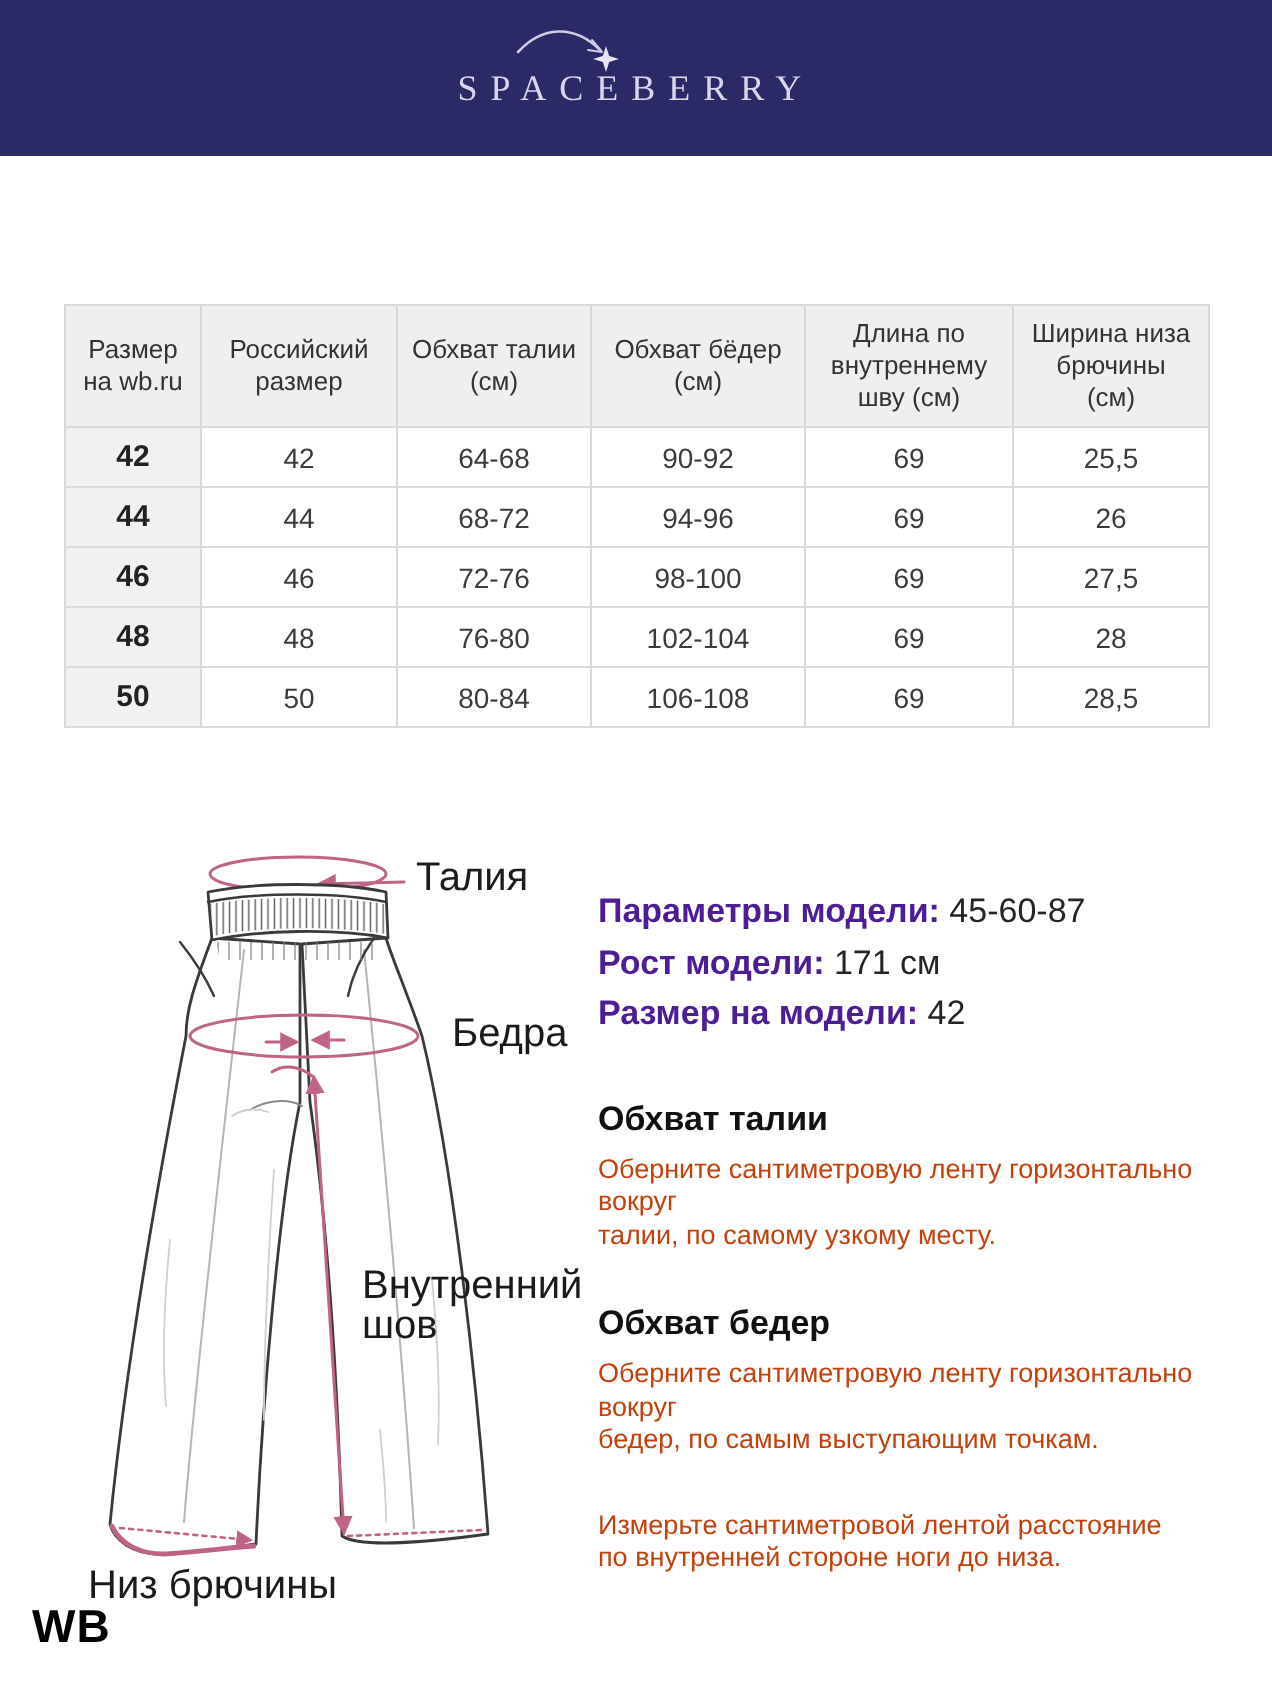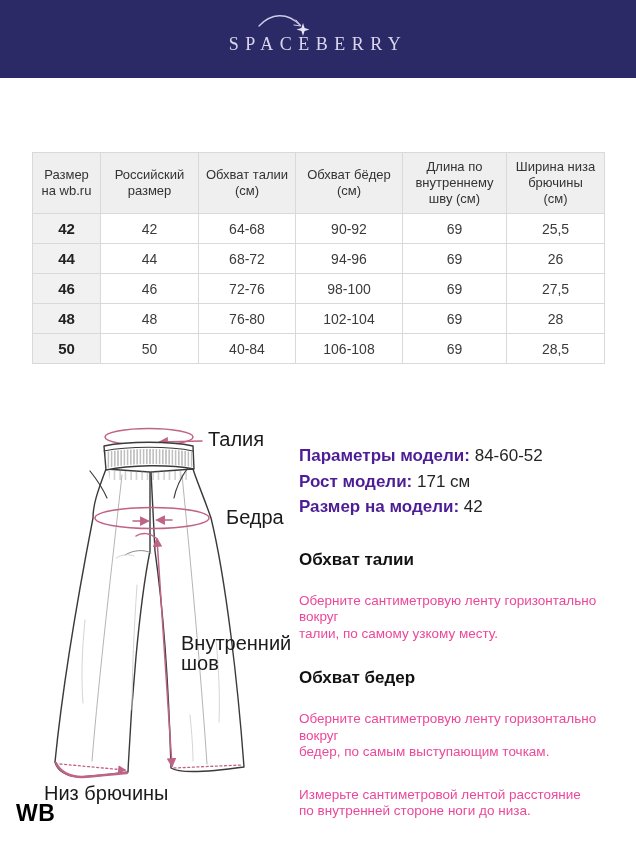--- a/index.html
+++ b/index.html
@@ -42,21 +42,21 @@
   .dash{stroke-dasharray:2 2.6;stroke-width:1.3;}
   .pkf{fill:var(--pink,#bf6387);}
 
   
   .info-col{position:absolute;left:299px;top:443px;width:325px;}
   .mi-line{font-size:17px;line-height:25.5px;color:#242424;}
   .mi-label{font-weight:700;color:#4c1d95;}
   .guides{margin-top:30px;}
   .guide + .guide{margin-top:26px;}
   .guide-title{font-size:17px;font-weight:700;color:#111;}
-  .guide-desc{margin-top:23px;font-size:13.5px;line-height:16.5px;color:#ec4899;white-space:pre-line;}
+  .guide-desc{margin-top:7px;font-size:13.5px;line-height:16.5px;color:#c2410c;white-space:pre-line;}
 
   
   .watermark{position:absolute;left:16px;top:800px;font-size:23px;font-weight:700;
     color:#000000;letter-spacing:.5px;}
 </style>
 </head>
 <body style="--navy: #2b2a66; --pink: #bf6387;">
 
 <header class="brand-header">
   <div class="logo-wrap">
@@ -125,21 +125,21 @@
         <td class="first">48</td>
         <td>48</td>
         <td>76-80</td>
         <td>102-104</td>
         <td>69</td>
         <td>28</td>
       </tr>
       <tr>
         <td class="first">50</td>
         <td>50</td>
-        <td>40-84</td>
+        <td>80-84</td>
         <td>106-108</td>
         <td>69</td>
         <td>28,5</td>
       </tr>
     </tbody>
 </table>
 
 <svg class="pants-svg" viewBox="0 0 270 400">
   <defs>
     <marker id="arr" viewBox="0 0 8 8" refX="6.5" refY="4" markerWidth="6.5" markerHeight="6.5" orient="auto-start-reverse">
@@ -189,21 +189,21 @@
   <path class="pk dash" d="M144,353 L211,350"></path>
 </svg>
 
 <div class="dg-label dg-waist">Талия</div>
 <div class="dg-label dg-hips">Бедра</div>
 <div class="dg-label dg-seam">Внутренний шов</div>
 <div class="dg-label dg-bottom">Низ брючины</div>
 
 <div class="info-col">
   <div>
-      <div class="mi-line"><span class="mi-label">Параметры модели:</span><span> 84-60-52</span></div>
+      <div class="mi-line"><span class="mi-label">Параметры модели:</span><span> 45-60-87</span></div>
       <div class="mi-line"><span class="mi-label">Рост модели:</span><span> 171 см</span></div>
       <div class="mi-line"><span class="mi-label">Размер на модели:</span><span> 42</span></div>
     </div>
   <div class="guides">
       <div class="guide">
         <div class="guide-title">Обхват талии</div>
         <div class="guide-desc">Оберните сантиметровую ленту горизонтально вокруг
 талии, по самому узкому месту.</div>
       </div>
       <div class="guide">

